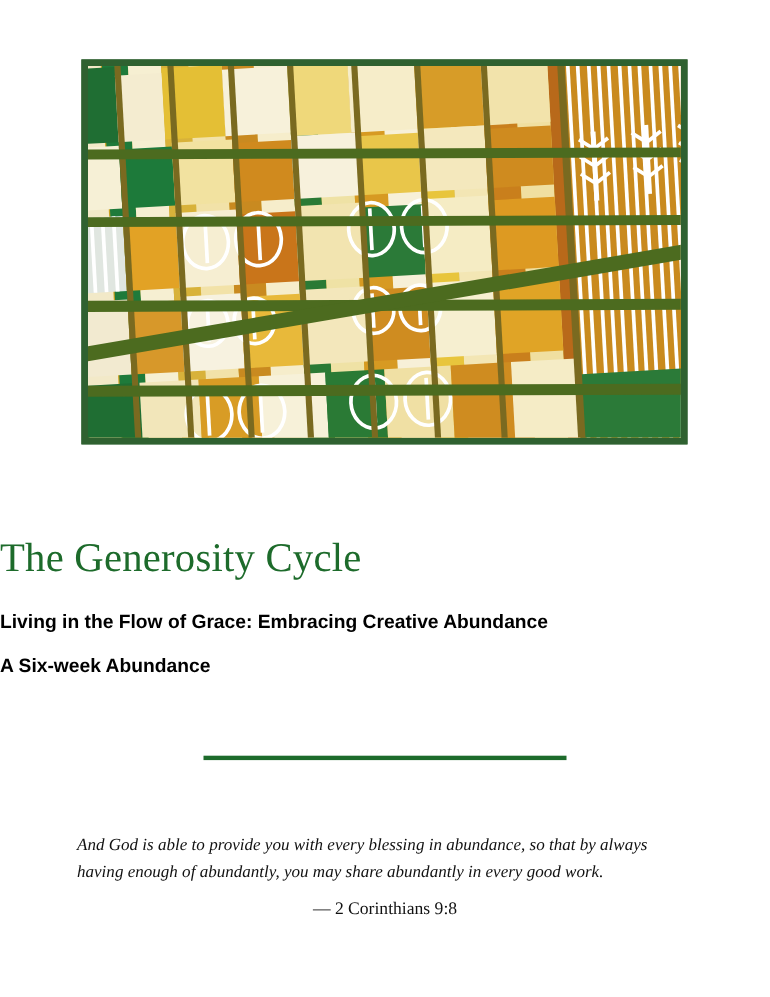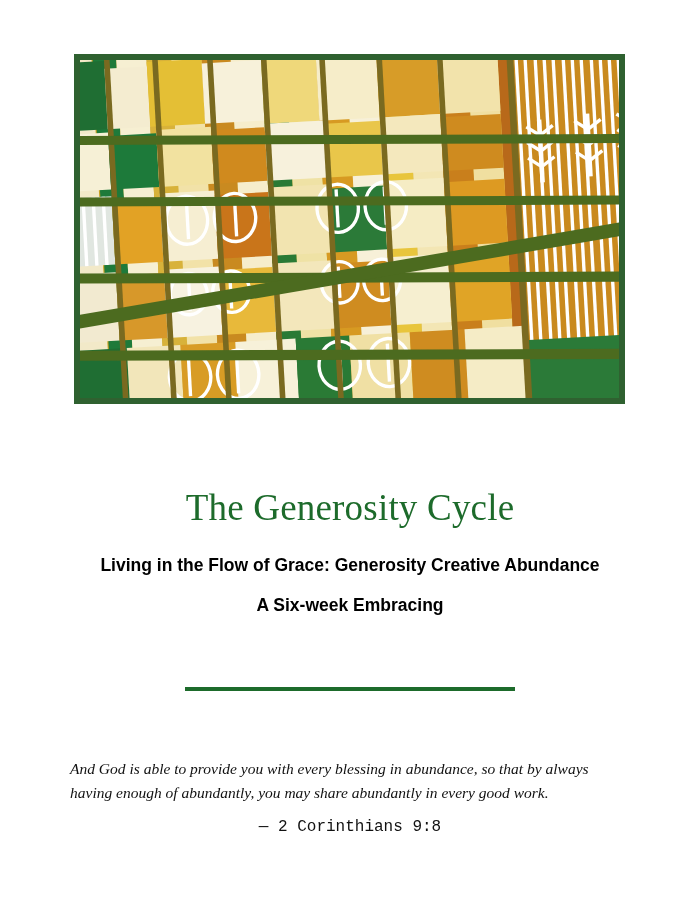--- a/index.html
+++ b/index.html
@@ -116,21 +116,20 @@
     transform: rotate(-3.2deg) scale(1.12);
     transform-origin: 50% 50%;
   }
 
   
   .title-block {
     position: absolute;
     left: 0;
     top: 485px;
     width: 700px;
-    text-align: center;
   }
   .main-title {
     font-family: "Liberation Serif", serif;
     font-size: 37px;
     line-height: 46px;
     color: #1d6b2b;
     font-weight: normal;
     margin: 0;
     letter-spacing: 0.2px;
   }
@@ -173,21 +172,21 @@
     line-height: 24px;
     color: #111111;
     text-align: left;
   }
   .attribution {
     position: absolute;
     left: 0;
     top: 818px;
     width: 700px;
     text-align: center;
-    font-family: Liberation Mono, monospace;
+    font-family: Liberation Serif, serif;
     font-size: 16px;
     color: #111111;
   }
 </style>
 </head>
 <body>
 
 <div class="page">
 
   <div class="cover-image-wrap">
@@ -344,22 +343,22 @@
         <div class="mullion-h" style="top:77%; height:9px; transform:rotate(3.0deg);"></div>
 
         <div style="position:absolute; left:-12%; top:60%; width:128%; height:12px; background:#4c6b1f; transform:rotate(-6.5deg);"></div>
 
       </div>
     </div>
   </div>
 
   <div class="title-block">
     <h1 class="main-title">The Generosity Cycle</h1>
-    <p class="subtitle">Living in the Flow of Grace: Generosity Creative Abundance</p>
-    <p class="sub-subtitle">A Six-week Embracing</p>
+    <p class="subtitle">Living in the Flow of Grace: Embracing Creative Abundance</p>
+    <p class="sub-subtitle">A Six-week Abundance</p>
   </div>
 
   <div class="divider"></div>
 
   <div class="scripture">And God is able to provide you with every blessing in abundance, so that by always having enough of abundantly, you may share abundantly in every good work.</div>
   <div class="attribution">— 2 Corinthians 9:8</div>
 
 </div>
 
 </body></html>

